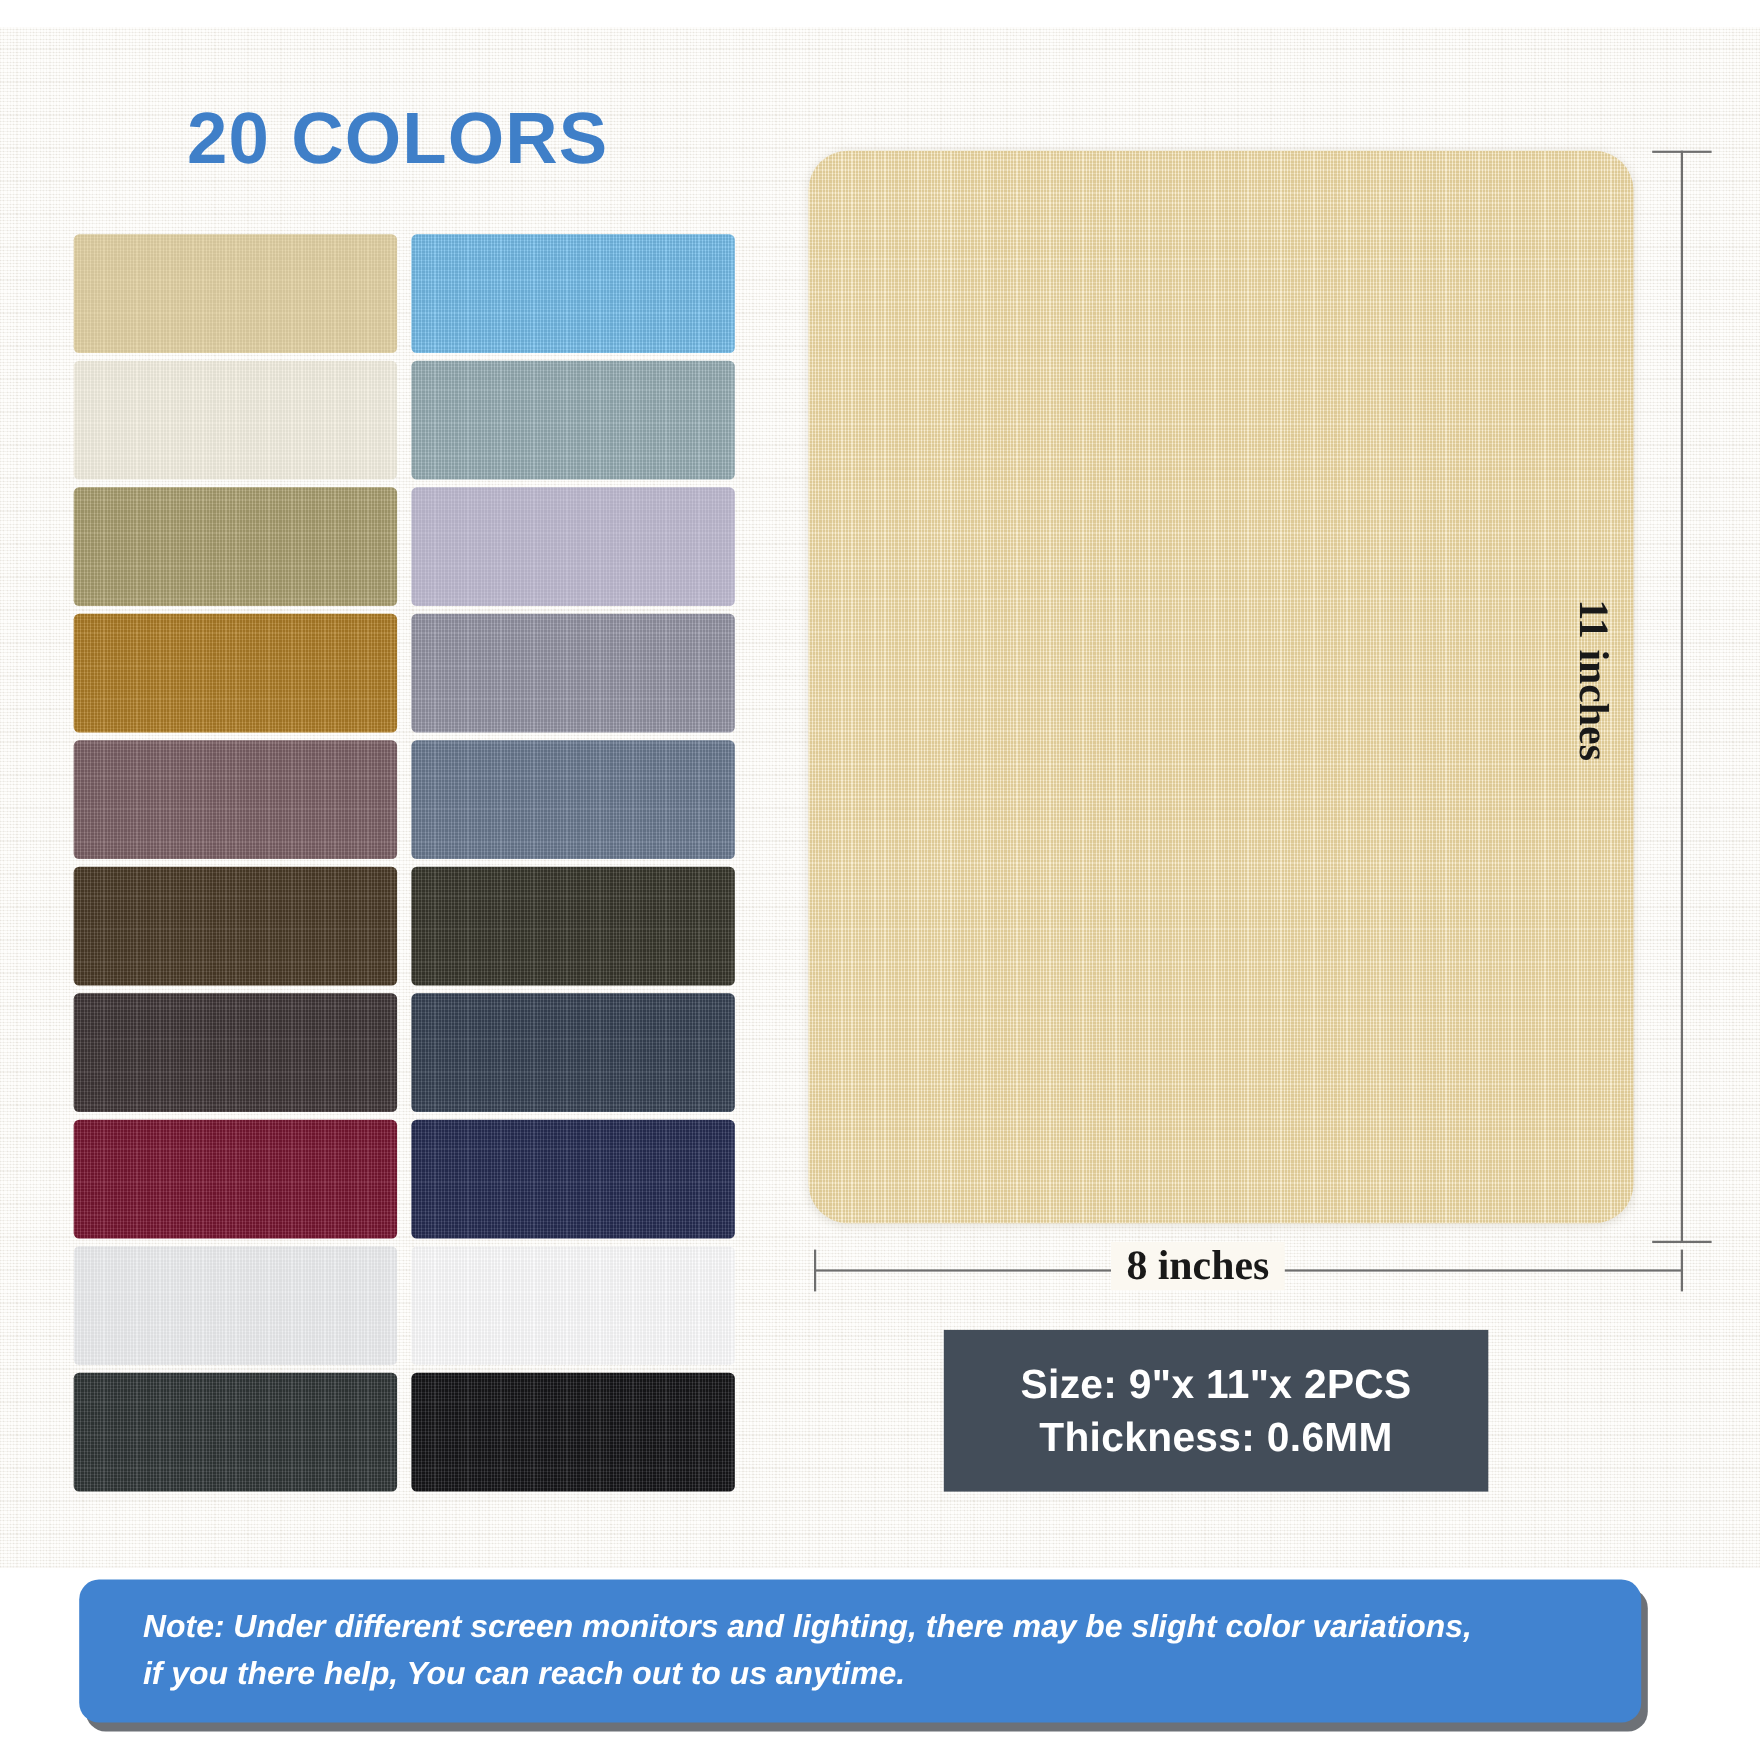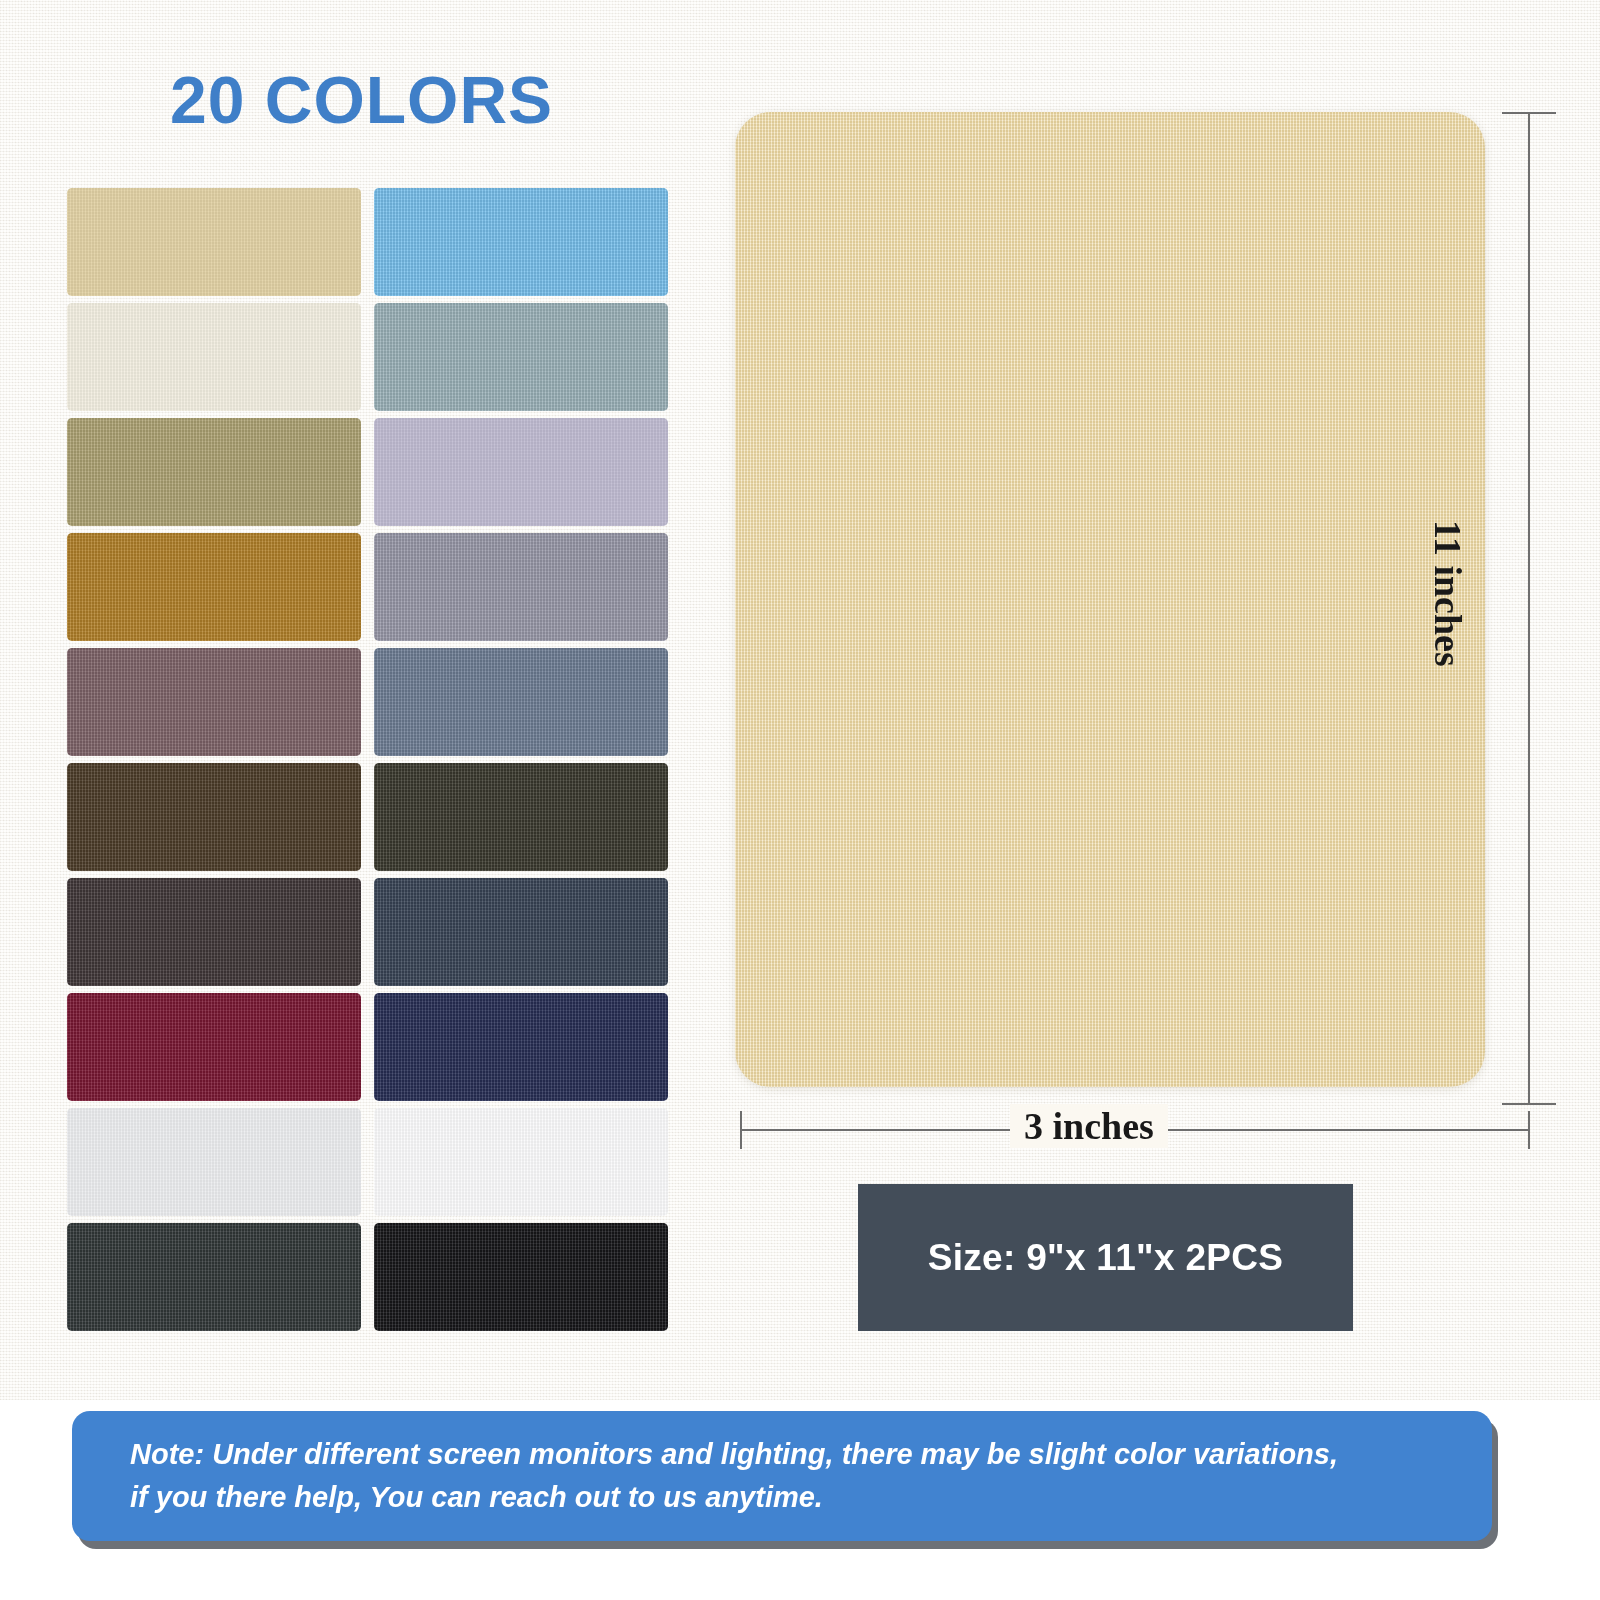--- a/index.html
+++ b/index.html
@@ -18,20 +18,21 @@
     background-image:
       repeating-linear-gradient(0deg,
         rgba(0,0,0,0.030) 0px, rgba(0,0,0,0.030) 1px,
         rgba(255,255,255,0.55) 1px, rgba(255,255,255,0.55) 3px),
       repeating-linear-gradient(90deg,
         rgba(0,0,0,0.030) 0px, rgba(0,0,0,0.030) 1px,
         rgba(255,255,255,0.55) 1px, rgba(255,255,255,0.55) 3px),
       repeating-linear-gradient(45deg,
         rgba(140,125,100,0.035) 0px, rgba(140,125,100,0.035) 1px,
         rgba(255,255,255,0) 1px, rgba(255,255,255,0) 4px);
+    margin-top: 25px;
   }
 
   
   #title{
     position:absolute;
     left:170px; top:62px;
     font-size:66px;
     font-weight:bold;
     letter-spacing:1px;
     color:#3f7fc8;
@@ -200,24 +201,25 @@
     <div class="cap top"></div>
     <div class="cap bot"></div>
   </div>
   <div id="dim-v-label">11 inches</div>
 
   <div id="dim-h">
     <div class="line"></div>
     <div class="cap left"></div>
     <div class="cap right"></div>
   </div>
-  <div id="dim-h-label" style="background: rgb(251, 248, 241);">3 inches</div>
+  <div id="dim-h-label" style="background: rgb(251, 248, 241);">8 inches</div>
 
   <div id="spec-box" style="background-color: rgb(67, 77, 89);">
     <div class="spec-line">Size: 9"x 11"x 2PCS</div>
+    <div class="spec-line">Thickness: 0.6MM</div>
   </div>
 
   <div id="note-box" style="background-color: rgb(65, 131, 208);">
     <div class="note-line">Note: Under different screen monitors and lighting, there may be slight color variations,</div>
     <div class="note-line">if you there help, You can reach out to us anytime.</div>
   </div>
 
 </div>
 
 </body></html>

